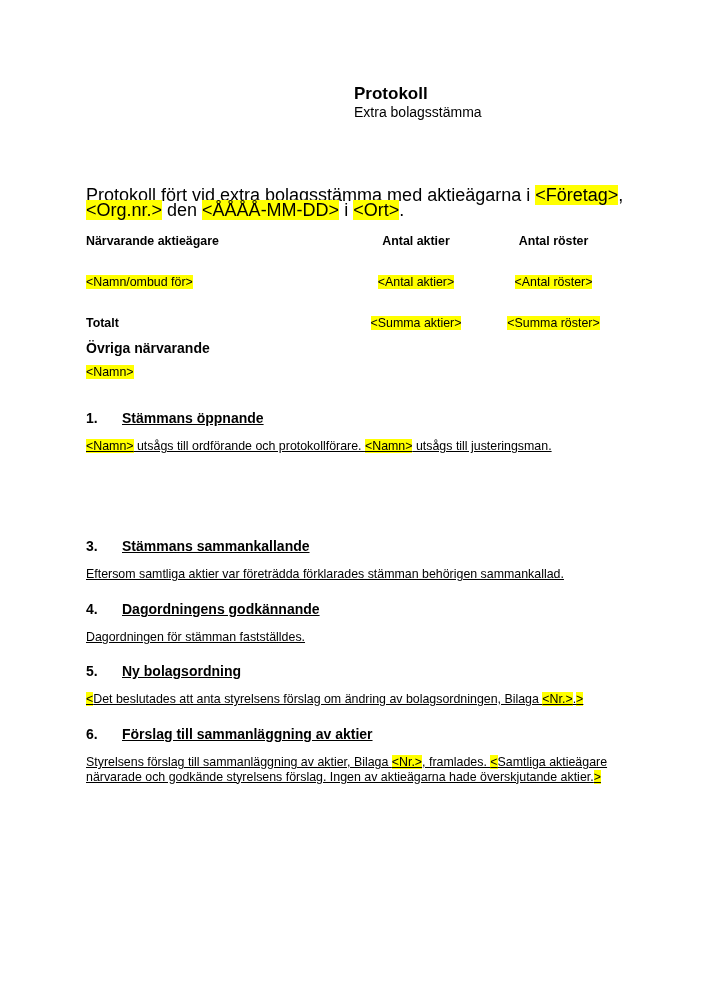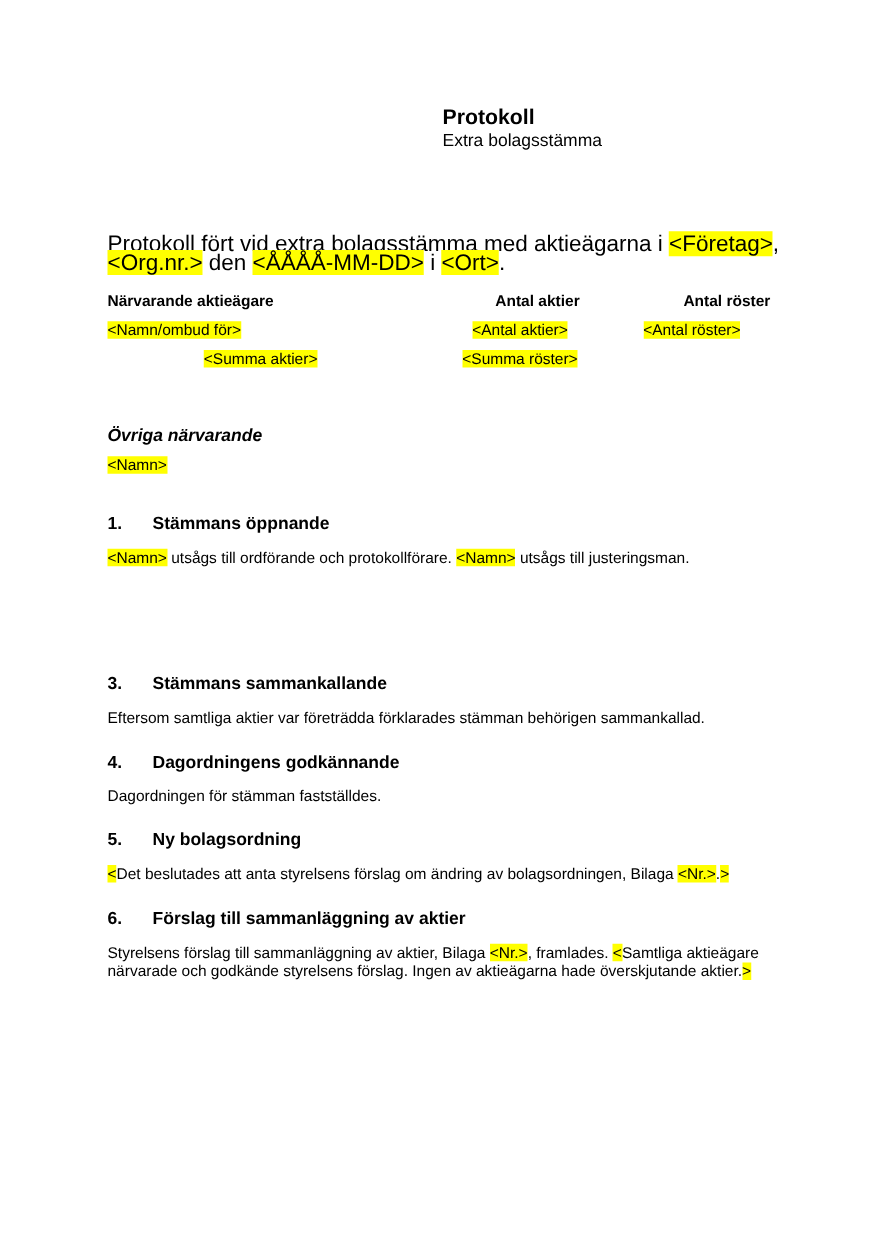--- a/index.html
+++ b/index.html
@@ -18,31 +18,31 @@
   .doc-title { font-size: 17px; font-weight: bold; line-height: 20px; }
   .doc-subtitle { font-size: 14px; line-height: 17px; }
 
   .intro {
     position: absolute; left: 86px; top: 188px; width: 538px;
     font-size: 18px; line-height: 15px; margin: 0;
   }
 
   .attendees { position: absolute; left: 86px; top: 234px; width: 524px; font-size: 12.4px; line-height: 15px; }
   .trow { display: grid; grid-template-columns: 245px 170px 105px; }
-  .trow + .trow { margin-top: 8px; }
+  .trow + .trow { margin-top: 26px; }
   .trow .c2, .trow .c3 { text-align: center; }
-  .thead { font-weight: bold; gap: 14px; }
+  .thead { font-weight: bold; }
   .bold { font-weight: bold; }
 
   .others { position: absolute; left: 86px; top: 340px; width: 538px; }
-  .others-heading { font-size: 14px; font-weight: bold; line-height: 17px; font-style: italic; }
+  .others-heading { font-size: 14px; font-weight: bold; line-height: 17px; }
   .others-value { margin-top: 8px; font-size: 12.4px; line-height: 15px; }
   .others-value .hl { }
 
-  .sec { position: absolute; left: 86px; width: 538px; }
+  .sec { position: absolute; left: 86px; width: 538px; text-decoration: underline; }
   .sec-h { font-size: 14px; font-weight: bold; line-height: 17px; }
   .sec-num { display: inline-block; width: 36px; }
   .sec-body { margin: 12px 0 0 0; font-size: 12.4px; line-height: 14.5px; }
 
   .footer {
     position: absolute; left: 0; top: 941px; width: 707px;
     text-align: right; font-size: 14px; line-height: 15px;
   }
 </style>
 </head>
@@ -62,20 +62,21 @@
       <span class="c1">Närvarande aktieägare</span>
       <span class="c2">Antal aktier</span>
       <span class="c3">Antal röster</span>
     </div>
     <div class="trow">
       <span class="c1"><span class="hl">&lt;Namn/ombud för&gt;</span></span>
       <span class="c2"><span class="hl">&lt;Antal aktier&gt;</span></span>
       <span class="c3"><span class="hl">&lt;Antal röster&gt;</span></span>
     </div>
     <div class="trow">
+      <span class="c1 bold">Totalt</span>
       <span class="c2"><span class="hl">&lt;Summa aktier&gt;</span></span>
       <span class="c3"><span class="hl">&lt;Summa röster&gt;</span></span>
     </div>
   </div>
 
   <div class="others">
     <div class="others-heading">Övriga närvarande</div>
     <div class="others-value"><span class="hl">&lt;Namn&gt;</span></div>
   </div>
 

